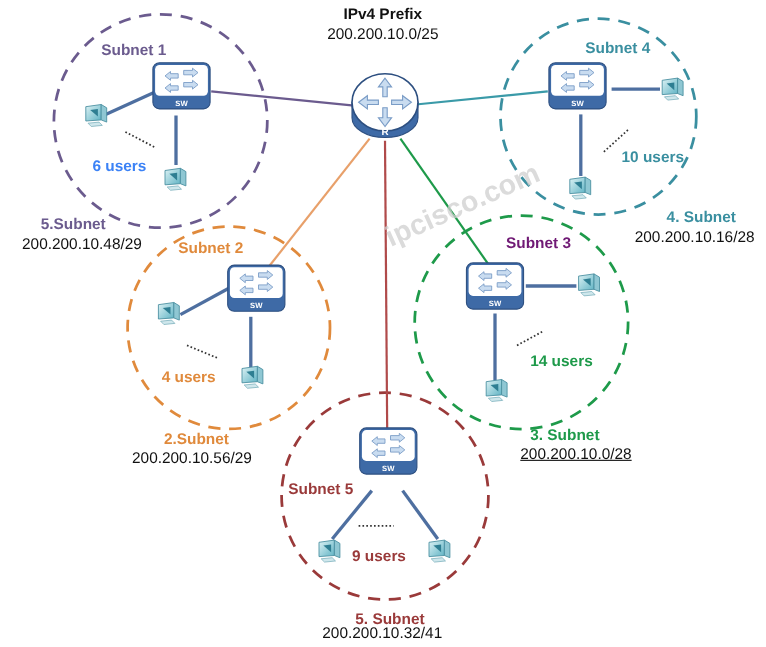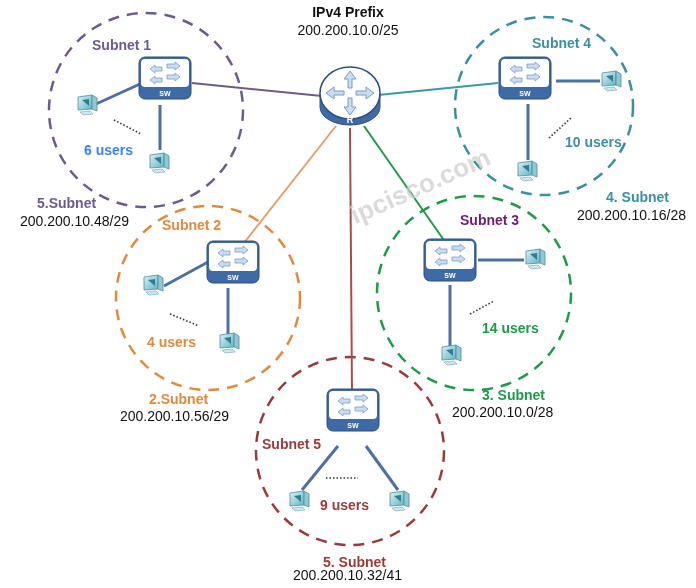--- a/index.html
+++ b/index.html
@@ -239,20 +239,20 @@
   <div class="lbl black" style="left:577px;top:207px;">200.200.10.16/28</div>
 
   <div class="lbl bold" style="left:162px;top:217px;color:#e08a3c;">Subnet 2</div>
   <div class="lbl bold" style="left:147px;top:334px;color:#e08a3c;">4 users</div>
   <div class="lbl bold" style="left:149px;top:391px;color:#e08a3c;">2.Subnet</div>
   <div class="lbl black" style="left:120px;top:408px;">200.200.10.56/29</div>
 
   <div class="lbl bold" style="left:460px;top:212px;color:#701a75;">Subnet 3</div>
   <div class="lbl bold" style="left:482px;top:320px;color:#1e9a4a;">14 users</div>
   <div class="lbl bold" style="left:482px;top:387px;color:#1e9a4a;">3. Subnet</div>
-  <div class="lbl black" style="left:452px;top:404px;">200.200.10.0/28</div>
+  <div class="lbl black" style="left:473px;top:404px;text-decoration:underline;">200.200.10.0/28</div>
 
   <div class="lbl bold" style="left:262px;top:436px;color:#9a3a3a;">Subnet 5</div>
   <div class="lbl bold" style="left:320px;top:497px;color:#9a3a3a;">9 users</div>
   <div class="lbl bold" style="left:323px;top:554px;color:#9a3a3a;">5. Subnet</div>
   <div class="lbl black" style="left:293px;top:567px;">200.200.10.32/41</div>
 
 </div>
 
 </body></html>

